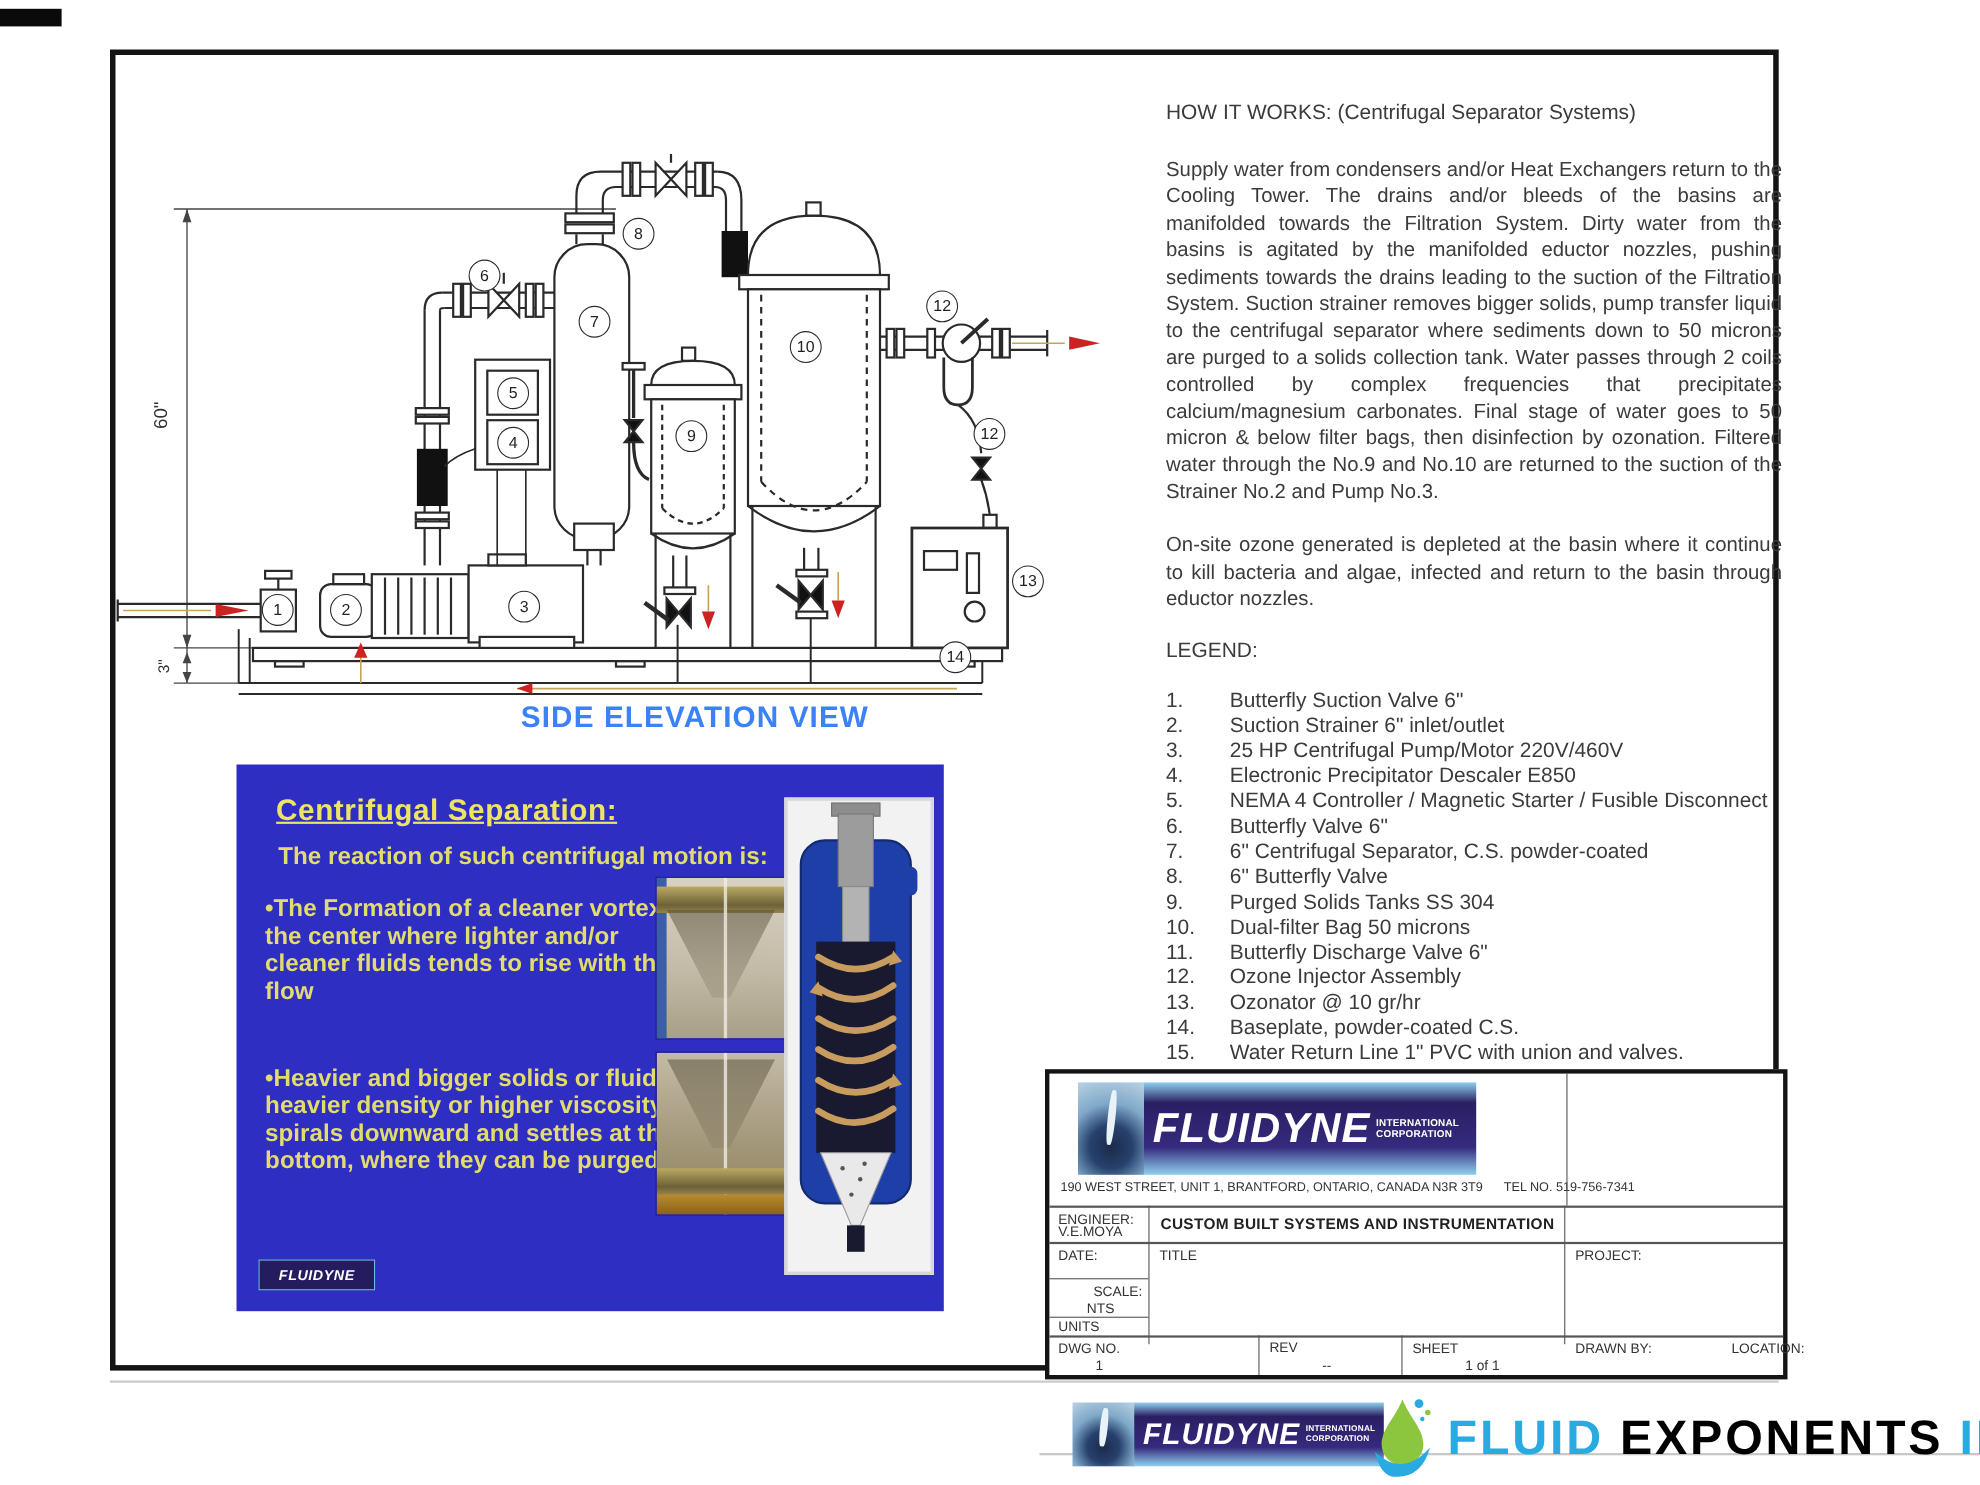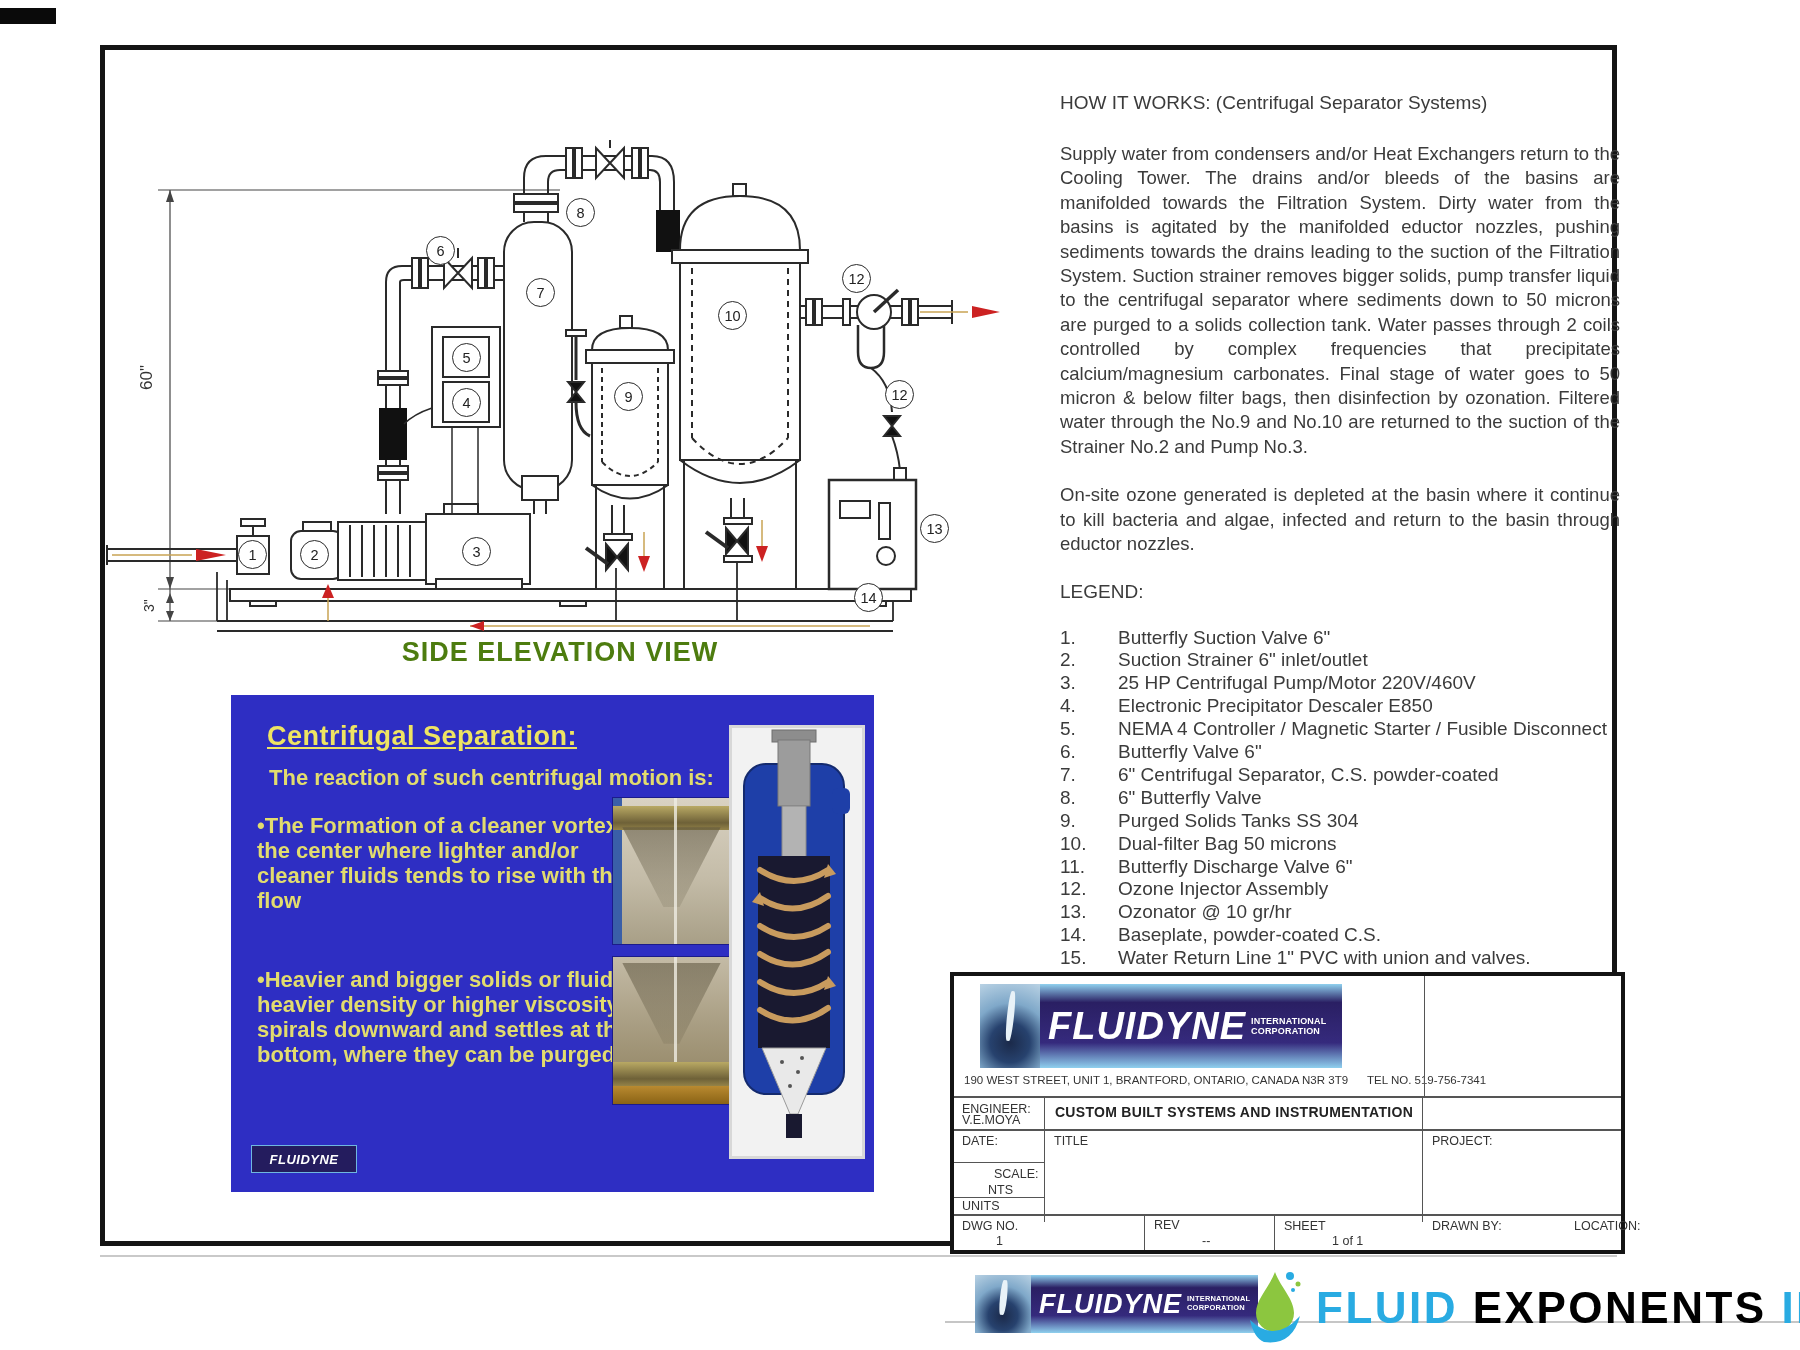--- a/index.html
+++ b/index.html
@@ -18,25 +18,25 @@
   .body-par{font-size:18.5px;line-height:24.4px;text-align:justify;margin:0 0 24px 0;color:#3b3b3b;}
   #legend-heading{font-size:19px;margin:22px 0 24px 0;color:#3b3b3b;}
   .legend-row{display:flex;font-size:19px;line-height:22.9px;color:#3b3b3b;}
   .legend-num{width:58px;flex:0 0 58px;}
   .legend-text{flex:1;}
 
   
   #drawing-svg{left:100px;top:85px;}
   .callout{position:absolute;width:27px;height:27px;border:1.6px solid #2b2b2b;border-radius:50%;
            background:#fff;font-size:14.5px;color:#222;display:flex;align-items:center;justify-content:center;}
-  #side-view-title{left:330px;top:637px;width:460px;text-align:center;font-size:27px;font-weight:700;
-                   letter-spacing:1px;color:#4d7c0f;}
-
-  
-  #blue-panel{left:215px;top:695px;width:643px;height:497px;background:#2e2ec3;margin-left:16px;}
+  #side-view-title{left:330px;top:637px;width:460px;text-align:right;font-size:27px;font-weight:700;
+                   letter-spacing:1px;color:#3b82f6;}
+
+  
+  #blue-panel{left:215px;top:695px;width:643px;height:497px;background:#2e2ec3;}
   #bp-heading{position:absolute;left:36px;top:26px;font-size:27px;font-weight:700;color:#eee463;
               text-decoration:underline;letter-spacing:.5px;}
   #bp-intro{position:absolute;left:38px;top:70px;font-size:22px;font-weight:600;color:#e2dc6e;}
   .bp-bullet{position:absolute;left:26px;width:392px;font-size:22px;font-weight:600;line-height:25px;color:#e2dc6e;}
   #bp-b1{top:118px;} #bp-b2{top:272px;}
   .bp-photo{position:absolute;left:381px;width:117px;overflow:hidden;border:1px solid #1b1b8a;}
   #bp-photo1{top:102px;height:146px;background:linear-gradient(180deg,#d9d2c2 0%,#c4bca8 55%,#a89f87 100%);}
   #bp-photo2{top:261px;height:147px;background:linear-gradient(180deg,#c4bba6 0%,#a99e83 45%,#8d7f5c 100%);}
   .photo-band{position:absolute;left:0;width:100%;height:24px;
               background:linear-gradient(180deg,#b9a964,#6e6138 70%,#948348);}

